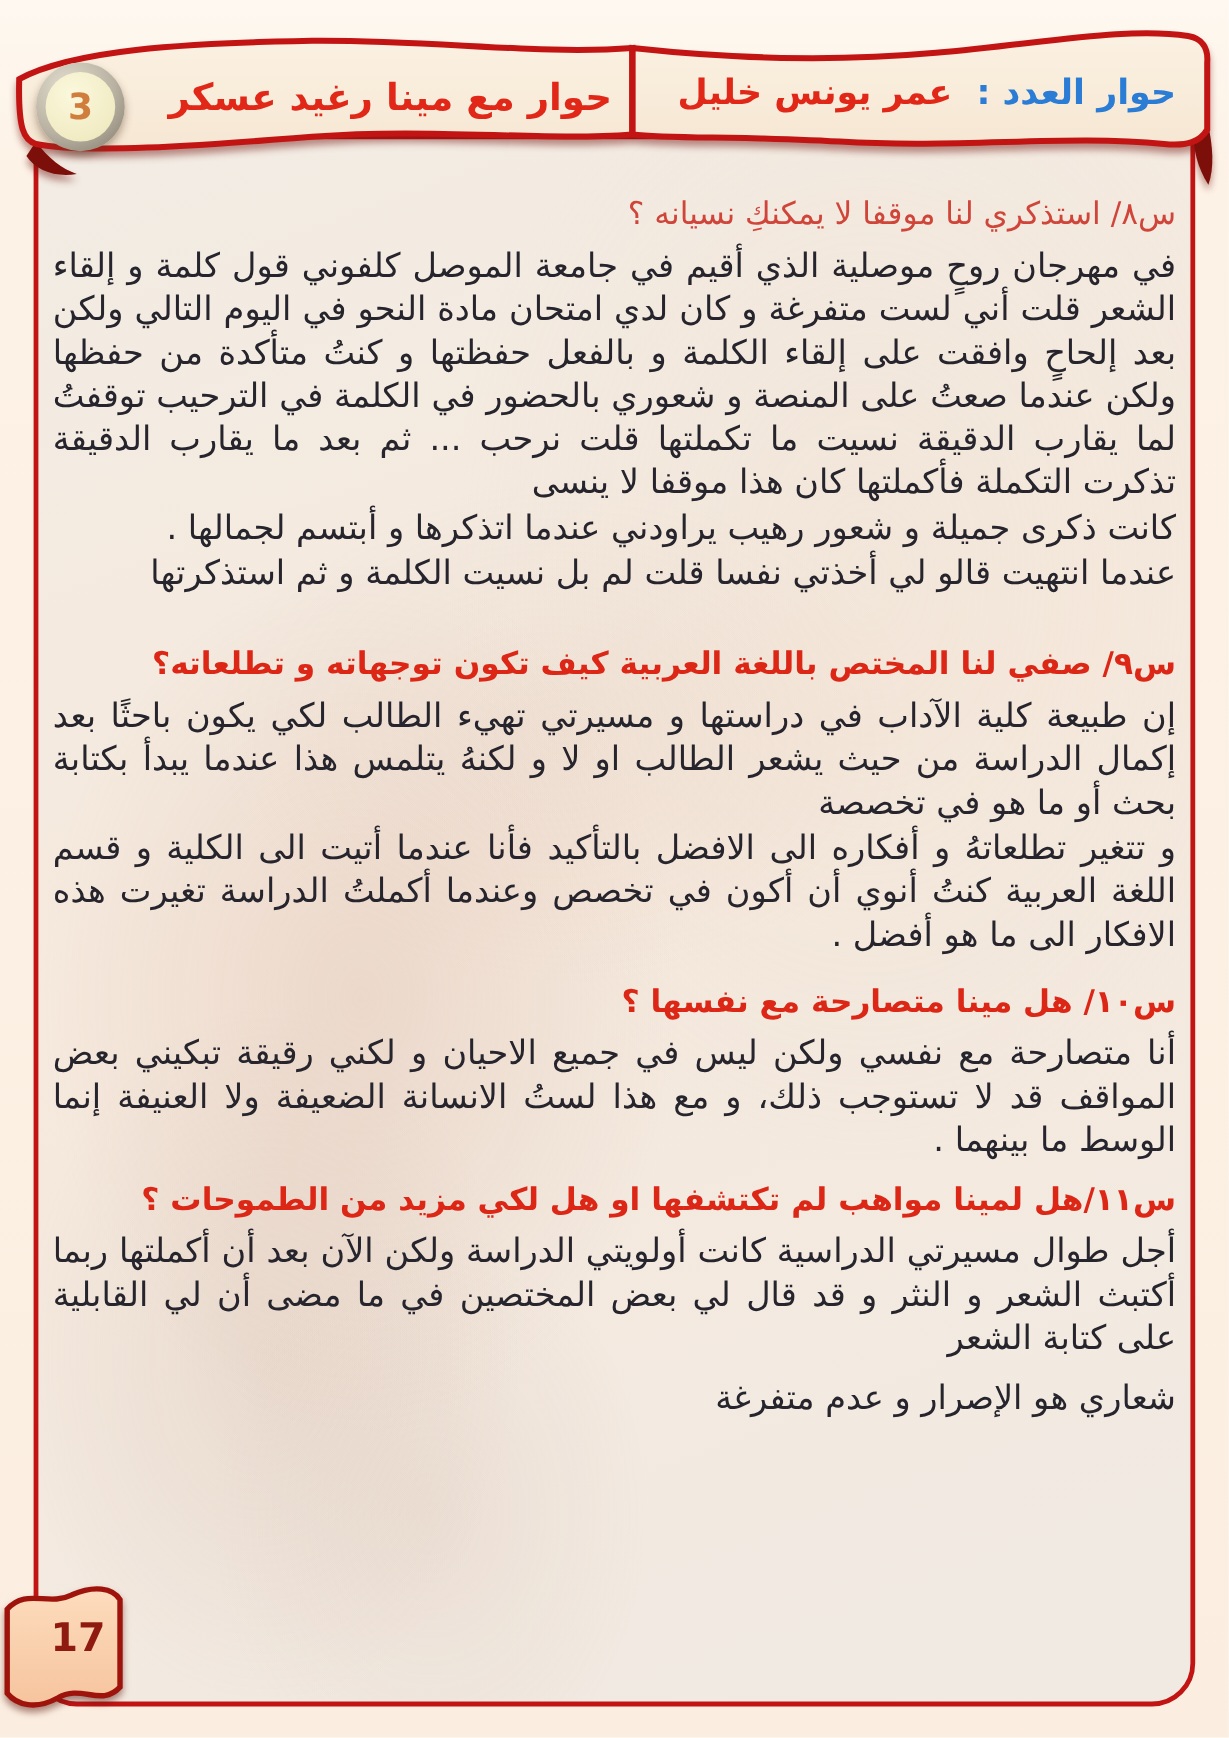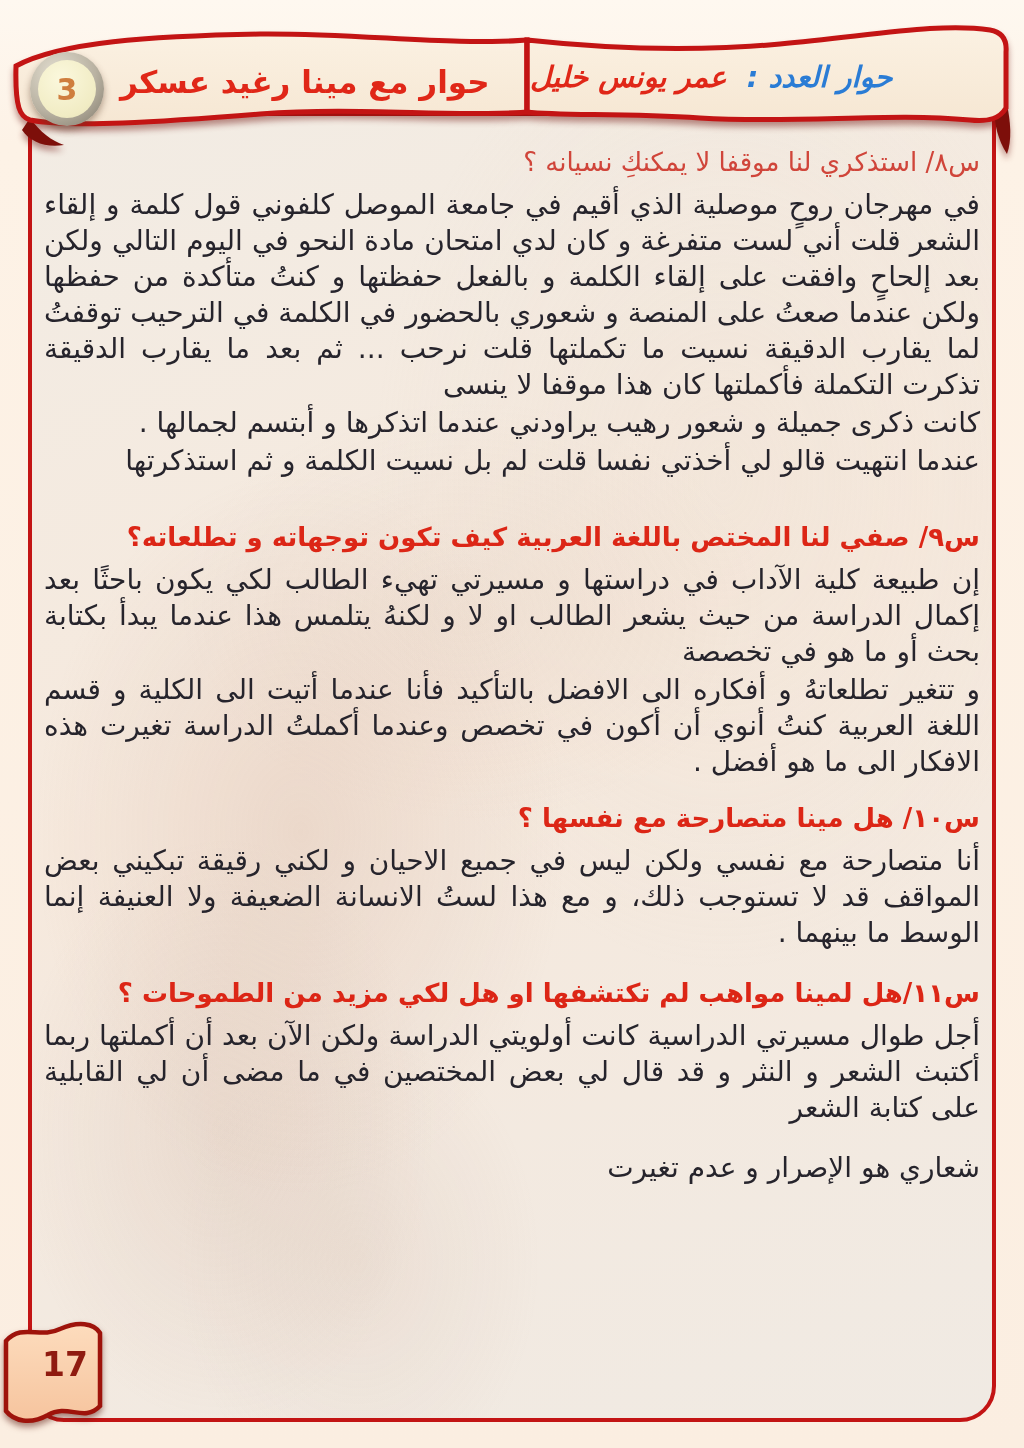--- a/index.html
+++ b/index.html
@@ -24,22 +24,22 @@
       radial-gradient(380px 520px at 28% 55%, rgba(196,150,128,.20), transparent 70%),
       radial-gradient(300px 420px at 20% 78%, rgba(180,140,120,.16), transparent 70%),
       radial-gradient(420px 300px at 46% 38%, rgba(205,170,150,.13), transparent 70%),
       radial-gradient(260px 340px at 34% 88%, rgba(190,150,130,.12), transparent 70%),
       radial-gradient(500px 700px at 72% 28%, rgba(235,220,205,.25), transparent 70%);
   }
 
   
   .banner{position:absolute;left:0;top:0;z-index:3;}
   .banner .ribbons{filter:drop-shadow(0 5px 3px rgba(110,15,10,.45));}
-  .banner-text{position:absolute;z-index:4;text-align:left;direction:rtl;font-weight:bold;white-space:nowrap;}
-  .banner-text.right{left:530px;top:60px;width:450px;font-size:29px;font-style:italic;}
+  .banner-text{position:absolute;z-index:4;text-align:right;direction:rtl;font-weight:bold;white-space:nowrap;}
+  .banner-text.right{left:530px;top:60px;width:450px;font-size:29px;}
   .banner-text.right .lbl{color:var(--header_blue);}
   .banner-text.right .name{color:var(--header_red);margin-right:10px;}
   .banner-text.left{left:120px;top:64px;width:390px;font-size:31px;color:var(--header_red);}
 
   
   .badge{
     position:absolute;left:30px;top:52px;z-index:5;
     width:74px;height:74px;border-radius:50%;
     background:radial-gradient(circle at 35% 28%,#e2ddcf,#b9b2a2 55%,#7e7768);
     box-shadow:0 4px 7px rgba(90,60,40,.45);
@@ -50,22 +50,22 @@
     background:radial-gradient(circle at 40% 32%,#fbf8dd,#f1ecc4 70%,#e4dfb4);
     display:grid;place-items:center;
   }
   .badge-inner span{font-size:30px;font-weight:bold;color:var(--badge_number);}
 
   
   .content{
     position:absolute;left:44px;right:44px;top:144px;z-index:2;
     direction:rtl;
   }
-  .qa-block{margin-top:24px;}
-  .qa-block:nth-child(1){margin-top:0;}
+  .qa-block{margin-top:14px;}
+  .qa-block:nth-child(1){margin-top:17px;}
   .qa-block:nth-child(2){margin-top:40px;}
   .qa-block:nth-child(3){margin-top:20px;}
   .qa-block:nth-child(6){margin-top:12px;}
   .question{
     font-size:26px;line-height:37px;font-weight:bold;
     color:var(--question_red);margin:0 0 6px;text-align:right;
   }
   .qa-block:nth-child(1) .question{font-weight:400;color:var(--question8_red);}
   .answer{
     font-size:28px;line-height:36px;color:var(--body_text);
@@ -102,21 +102,21 @@
       </section>
       <section class="qa-block">
         <h2 class="question">س١٠/ هل مينا متصارحة مع نفسها ؟</h2>
         <p class="answer">أنا متصارحة مع نفسي ولكن ليس في جميع الاحيان و لكني رقيقة تبكيني بعض المواقف قد لا تستوجب ذلك، و مع هذا لستُ الانسانة الضعيفة ولا العنيفة إنما الوسط ما بينهما .</p>
       </section>
       <section class="qa-block">
         <h2 class="question">س١١/هل لمينا مواهب لم تكتشفها او هل لكي مزيد من الطموحات ؟</h2>
         <p class="answer">أجل طوال مسيرتي الدراسية كانت أولويتي الدراسة ولكن الآن بعد أن أكملتها ربما أكتبث الشعر و النثر و قد قال لي بعض المختصين في ما مضى أن لي القابلية على كتابة الشعر</p>
       </section>
       <section class="qa-block">
-        <p class="answer">شعاري هو الإصرار و عدم تغيرت</p>
+        <p class="answer">شعاري هو الإصرار و عدم متفرغة</p>
       </section>
     </div>
 
   <svg class="banner" width="1024" height="170" viewBox="0 0 1024 170">
     <defs>
       <linearGradient id="ribfill" x1="0" y1="0" x2="0" y2="1">
         <stop offset="0" stop-color="#fbf1e2"></stop>
         <stop offset="1" stop-color="#f6e7d3"></stop>
       </linearGradient>
       <linearGradient id="flagfill" x1="0" y1="0" x2="0" y2="1">

